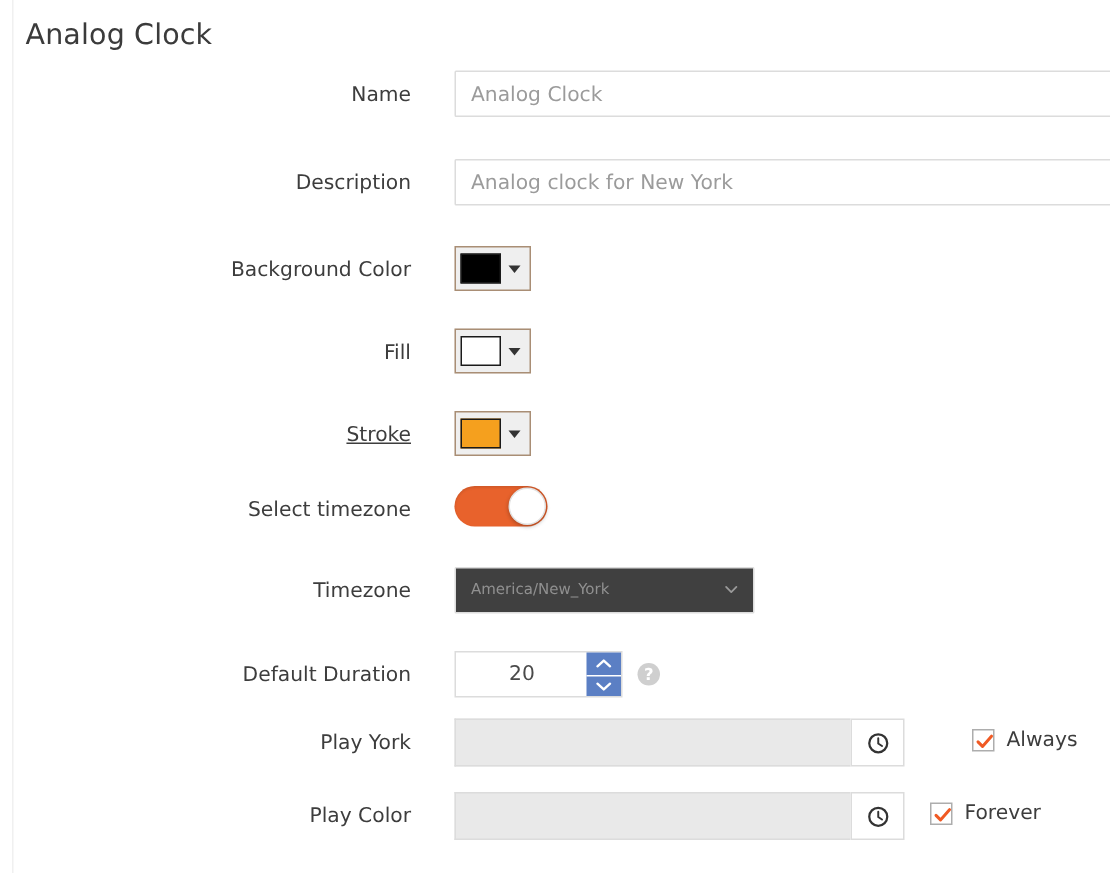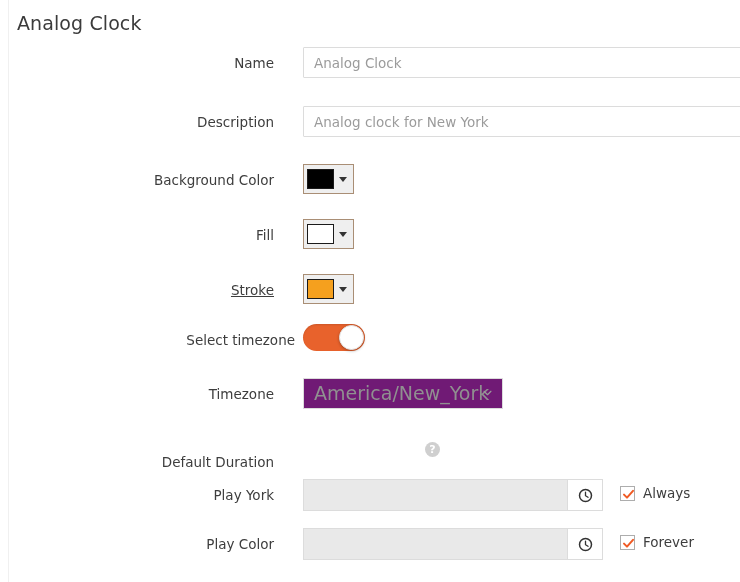--- a/index.html
+++ b/index.html
@@ -135,23 +135,23 @@
     position: absolute;
     left: 295px;
     width: 200px;
     height: 31px;
   }
   .select-box {
     width: 200px;
     height: 31px;
     box-sizing: border-box;
     border: 1px solid #dcdcdc;
-    background: #701a75;
+    background: #404040;
     font-family: "DejaVu Sans", "Liberation Sans", sans-serif;
-    font-size: 19px;
+    font-size: 10px;
     color: #909090;
     padding: 0 10px;
     line-height: 29px;
     border-radius: 1px;
     cursor: pointer;
     white-space: nowrap;
     overflow: hidden;
   }
   .select-chev {
     position: absolute;
@@ -313,53 +313,68 @@
 
   <div class="form-row" style="top:274px;">
     <div class="label" style="top:8px;text-decoration:underline;">Stroke</div>
     <div class="color-btn" style="top:0;">
       <div class="swatch" style="background:#f5a01e;"></div>
       <div class="caret"></div>
     </div>
   </div>
 
   <div class="form-row" style="top:324px;">
-    <div class="label" style="top:8px;margin-left:21px;">Select timezone</div>
+    <div class="label" style="top:8px;">Select timezone</div>
     <div class="toggle" style="top:0;">
       <div class="knob"></div>
     </div>
   </div>
 
   <div class="form-row" style="top:378px;">
     <div class="label" style="top:8px;">Timezone</div>
     <div class="select-wrap" style="top:0;">
       <div class="select-box">America/New_York</div>
       <svg class="select-chev" viewBox="0 0 10 7">
         <path d="M1 1.5 L5 5.5 L9 1.5" stroke="#9a9a9a" stroke-width="1.4" fill="none" stroke-linecap="round" stroke-linejoin="round"></path>
       </svg>
     </div>
   </div>
 
   <div class="form-row" style="top:434px;">
-    <div class="label" style="top:8px;margin-top:12px;">Default Duration</div>
+    <div class="label" style="top:8px;">Default Duration</div>
+    <div class="spin-wrap" style="top:0;">
+      <div class="spin-value">20</div>
+      <div class="spin-btns">
+        <div class="spin-btn up">
+          <svg width="11" height="7" viewBox="0 0 11 7">
+            <path d="M1.3 5.2 L5.5 1.4 L9.7 5.2" stroke="#ffffff" stroke-width="1.6" fill="none" stroke-linecap="round" stroke-linejoin="round"></path>
+          </svg>
+        </div>
+        <div class="spin-btn down">
+          <svg width="11" height="7" viewBox="0 0 11 7">
+            <path d="M1.3 1.8 L5.5 5.6 L9.7 1.8" stroke="#ffffff" stroke-width="1.6" fill="none" stroke-linecap="round" stroke-linejoin="round"></path>
+          </svg>
+        </div>
+      </div>
+    </div>
     <div class="help-icon" style="top:8px;">?</div>
   </div>
 
   <div class="form-row" style="top:479px;">
     <div class="label" style="top:8px;">Play York</div>
     <div class="igroup" style="top:0;">
       <input class="field" type="text" disabled="" placeholder="" style="">
       <div class="addon">
         <svg width="15" height="15" viewBox="0 0 15 15">
           <circle cx="7.5" cy="7.5" r="6" stroke="#333" stroke-width="1.5" fill="none"></circle>
           <path d="M7.5 4.2 V7.7 L10 9.3" stroke="#333" stroke-width="1.3" fill="none" stroke-linecap="round"></path>
         </svg>
       </div>
     </div>
-    <div class="check-wrap" style="top:6px;">
+    <div class="check-wrap" style="top:6px;margin-left:28px;">
       <div class="check-box">
         <svg width="13" height="13" viewBox="0 0 13 13">
           <path d="M2 6.6 L5 9.6 L11 2.8" stroke="#f05a24" stroke-width="2" fill="none" stroke-linecap="round" stroke-linejoin="round"></path>
         </svg>
       </div>
       <div class="check-label">Always</div>
     </div>
   </div>
 
   <div class="form-row" style="top:528px;">

